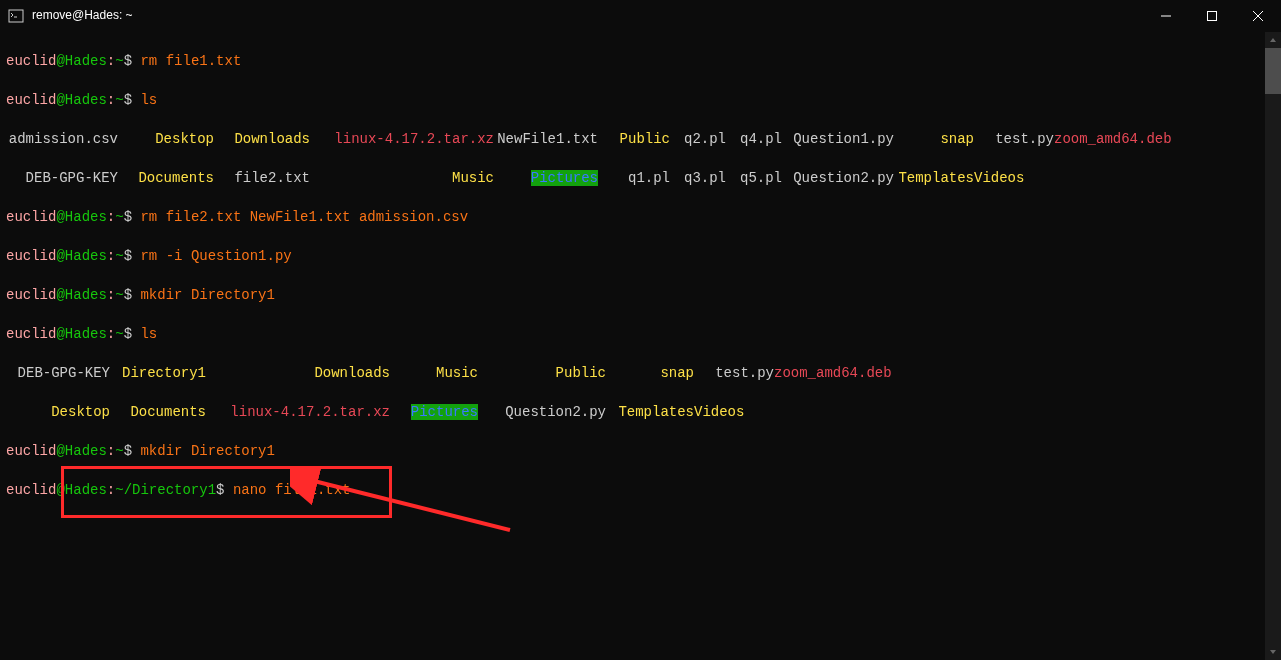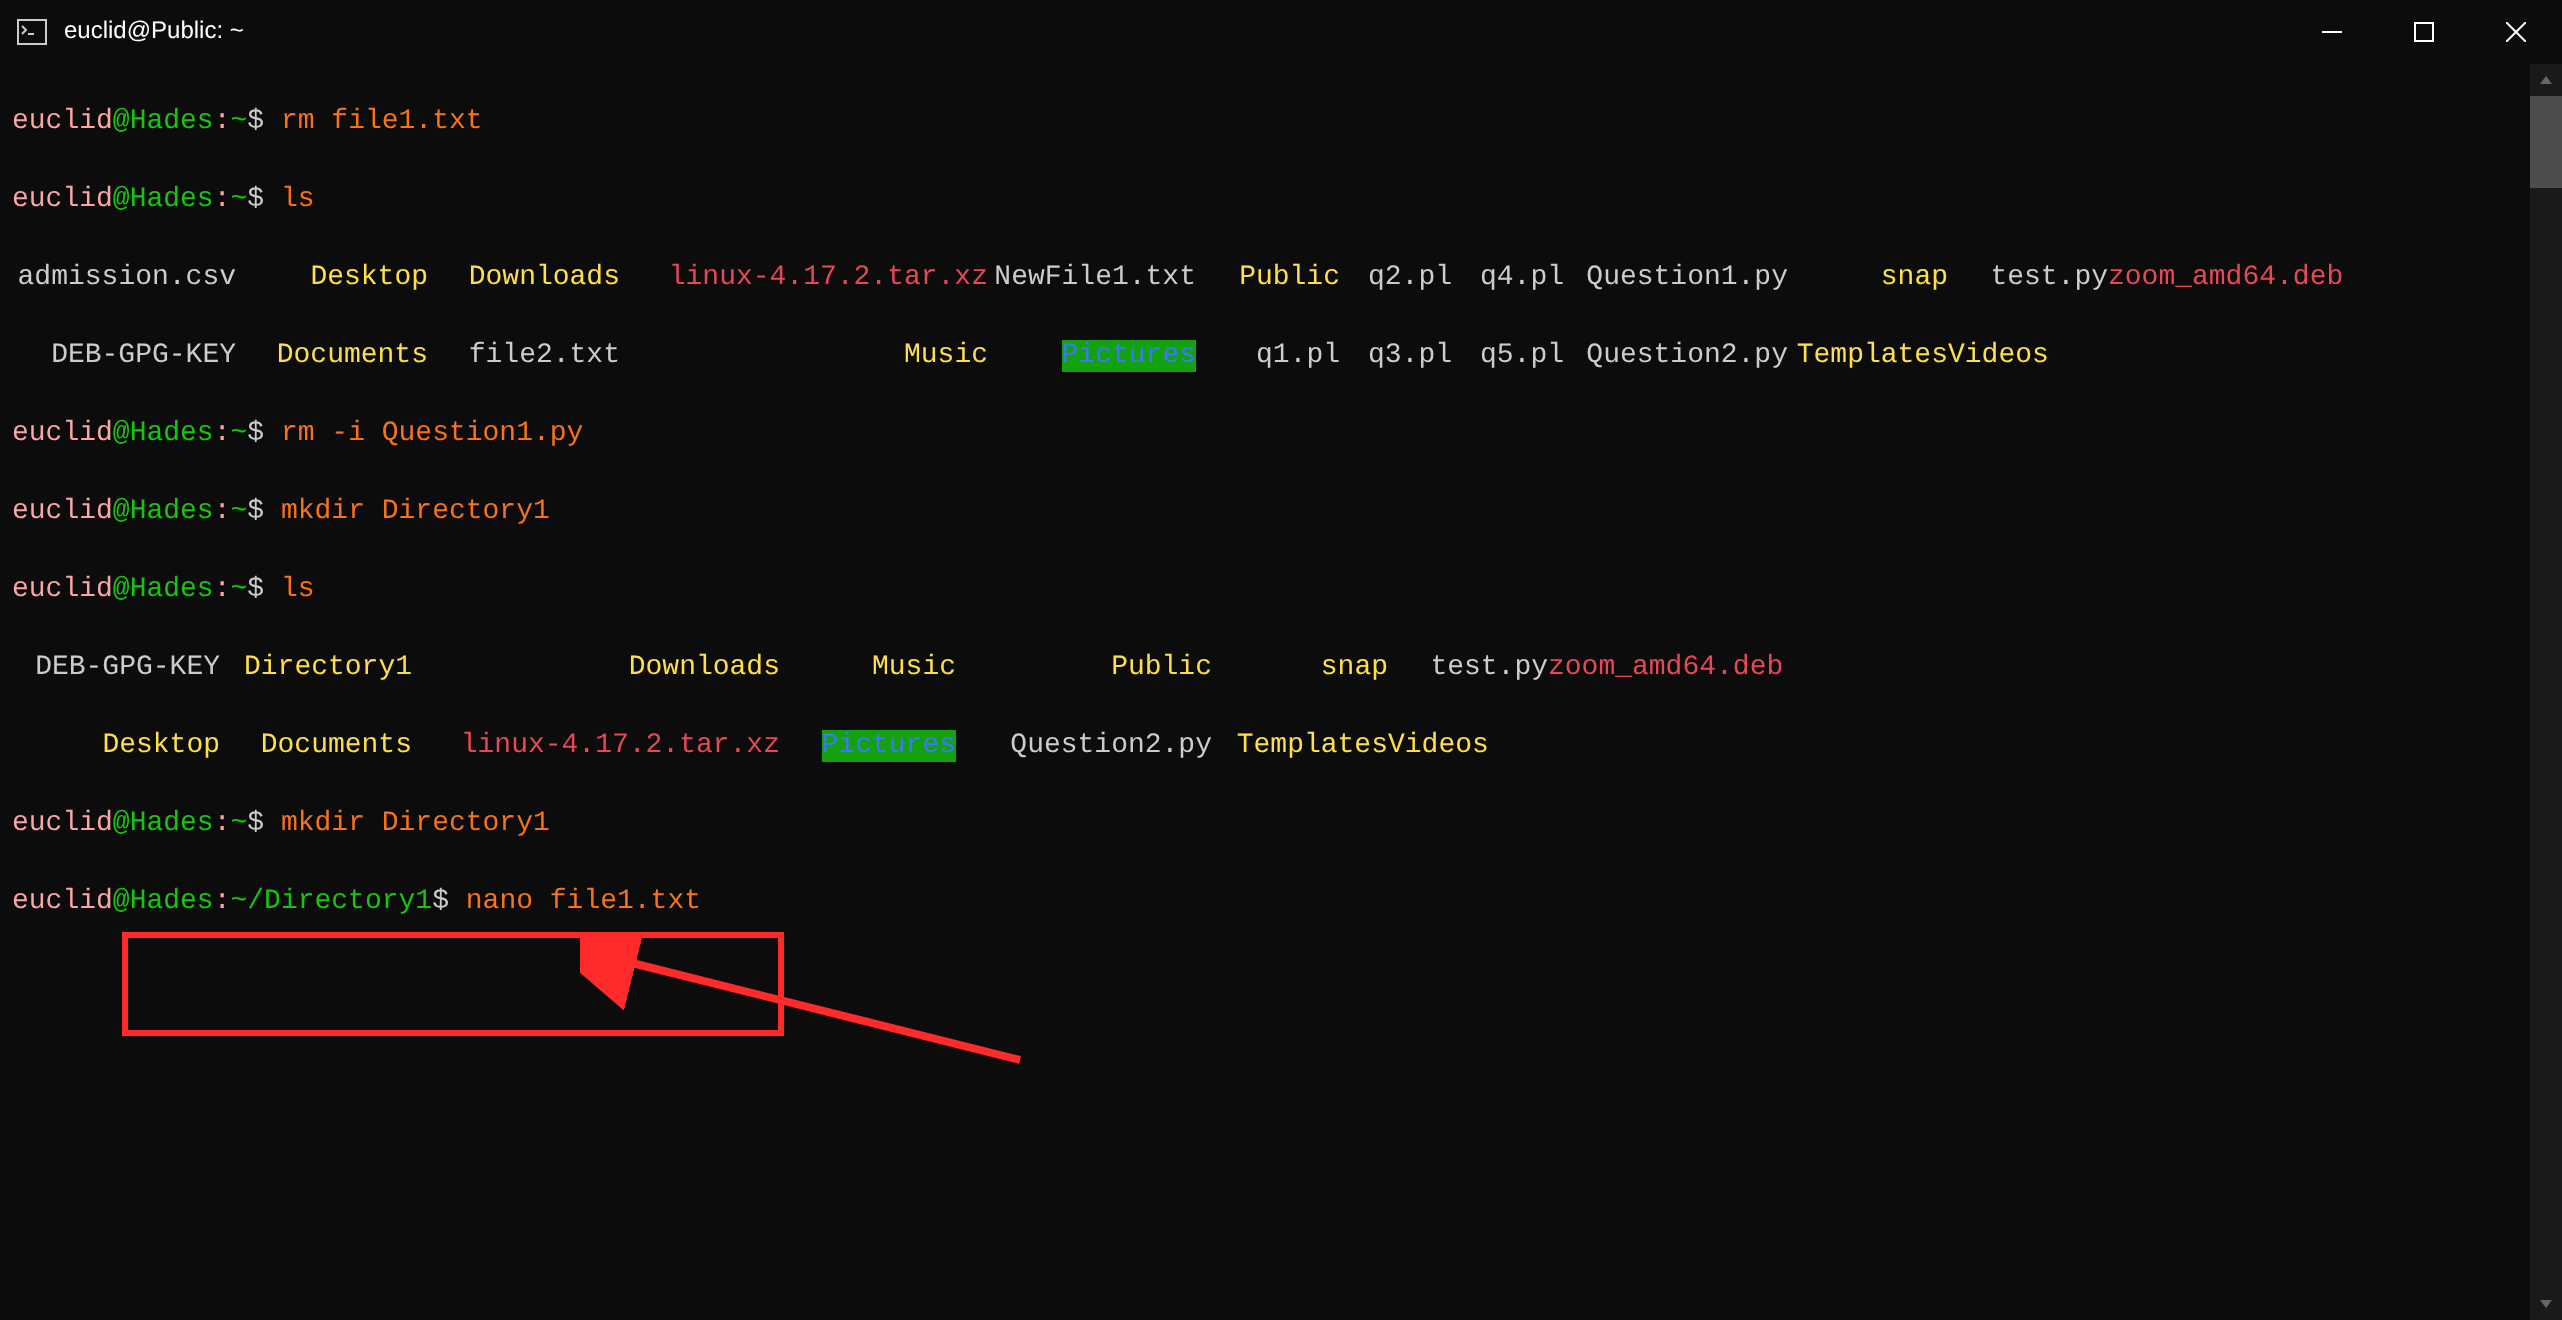--- a/index.html
+++ b/index.html
@@ -34,21 +34,21 @@
 
 <div class="window">
 
   <div class="titlebar">
     <span class="title-icon">
       <svg viewBox="0 0 16 16">
           <rect x="1" y="2" width="14" height="12" fill="none" stroke="#ccc" stroke-width="1"></rect>
           <path d="M3 5l2 2-2 2M6 9h3" stroke="#ccc" stroke-width="1" fill="none"></path>
         </svg>
     </span>
-    <span class="title-text">euclid@Public: ~</span>
+    <span class="title-text">remove@Hades: ~</span>
     <div class="win-controls">
       <div class="win-btn">
           <svg viewBox="0 0 10 10">
             <path d="M0 5h10" stroke="#fff" stroke-width="1"></path>
           </svg>
         </div>
       <div class="win-btn">
           <svg viewBox="0 0 10 10">
             <rect x="0.5" y="0.5" width="9" height="9" fill="none" stroke="#fff" stroke-width="1"></rect>
           </svg>
@@ -59,20 +59,21 @@
           </svg>
         </div>
     </div>
   </div>
 
   <div class="terminal-area">
 <div class="line"><span class="user">euclid</span><span class="at">@</span><span class="host">Hades</span><span class="user">:</span><span class="path">~</span><span class="prompt">$</span> <span class="cmd">rm file1.txt</span></div>
 <div class="line"><span class="user">euclid</span><span class="at">@</span><span class="host">Hades</span><span class="user">:</span><span class="path">~</span><span class="prompt">$</span> <span class="cmd">ls</span></div>
 <div class="line"><span class="seg plain" style="width:112px">admission.csv</span><span class="seg dir" style="width:96px">Desktop</span><span class="seg dir" style="width:96px">Downloads</span><span class="seg arch" style="width:184px">linux-4.17.2.tar.xz</span><span class="seg plain" style="width:104px">NewFile1.txt</span><span class="seg dir" style="width:72px">Public</span><span class="seg plain" style="width:56px">q2.pl</span><span class="seg plain" style="width:56px">q4.pl</span><span class="seg plain" style="width:112px">Question1.py</span><span class="seg dir" style="width:80px">snap</span><span class="seg plain" style="width:80px">test.py</span><span class="seg arch">zoom_amd64.deb</span></div>
 <div class="line"><span class="seg plain" style="width:112px">DEB-GPG-KEY</span><span class="seg dir" style="width:96px">Documents</span><span class="seg plain" style="width:96px">file2.txt</span><span class="seg dir" style="width:184px">Music</span><span class="seg" style="width:104px"><span class="pict">Pictures</span></span><span class="seg plain" style="width:72px">q1.pl</span><span class="seg plain" style="width:56px">q3.pl</span><span class="seg plain" style="width:56px">q5.pl</span><span class="seg plain" style="width:112px">Question2.py</span><span class="seg dir" style="width:80px">Templates</span><span class="seg dir">Videos</span></div>
+<div class="line"><span class="user">euclid</span><span class="at">@</span><span class="host">Hades</span><span class="user">:</span><span class="path">~</span><span class="prompt">$</span> <span class="cmd">rm file2.txt NewFile1.txt admission.csv</span></div>
 <div class="line"><span class="user">euclid</span><span class="at">@</span><span class="host">Hades</span><span class="user">:</span><span class="path">~</span><span class="prompt">$</span> <span class="cmd">rm -i Question1.py</span></div>
 <div class="line"><span class="user">euclid</span><span class="at">@</span><span class="host">Hades</span><span class="user">:</span><span class="path">~</span><span class="prompt">$</span> <span class="cmd">mkdir Directory1</span></div>
 <div class="line"><span class="user">euclid</span><span class="at">@</span><span class="host">Hades</span><span class="user">:</span><span class="path">~</span><span class="prompt">$</span> <span class="cmd">ls</span></div>
 <div class="line"><span class="seg plain" style="width:104px">DEB-GPG-KEY</span><span class="seg dir" style="width:96px">Directory1</span><span class="seg dir" style="width:184px">Downloads</span><span class="seg dir" style="width:88px">Music</span><span class="seg dir" style="width:128px">Public</span><span class="seg dir" style="width:88px">snap</span><span class="seg plain" style="width:80px">test.py</span><span class="seg arch">zoom_amd64.deb</span></div>
 <div class="line"><span class="seg dir" style="width:104px">Desktop</span><span class="seg dir" style="width:96px">Documents</span><span class="seg arch" style="width:184px">linux-4.17.2.tar.xz</span><span class="seg" style="width:88px"><span class="pict">Pictures</span></span><span class="seg plain" style="width:128px">Question2.py</span><span class="seg dir" style="width:88px">Templates</span><span class="seg dir">Videos</span></div>
 <div class="line"><span class="user">euclid</span><span class="at">@</span><span class="host">Hades</span><span class="user">:</span><span class="path">~</span><span class="prompt">$</span> <span class="cmd">mkdir Directory1</span></div>
 <div class="line"><span class="user">euclid</span><span class="at">@</span><span class="host">Hades</span><span class="user">:</span><span class="path">~/Directory1</span><span class="prompt">$</span> <span class="cmd">nano file1.txt</span></div>
 
 
 

